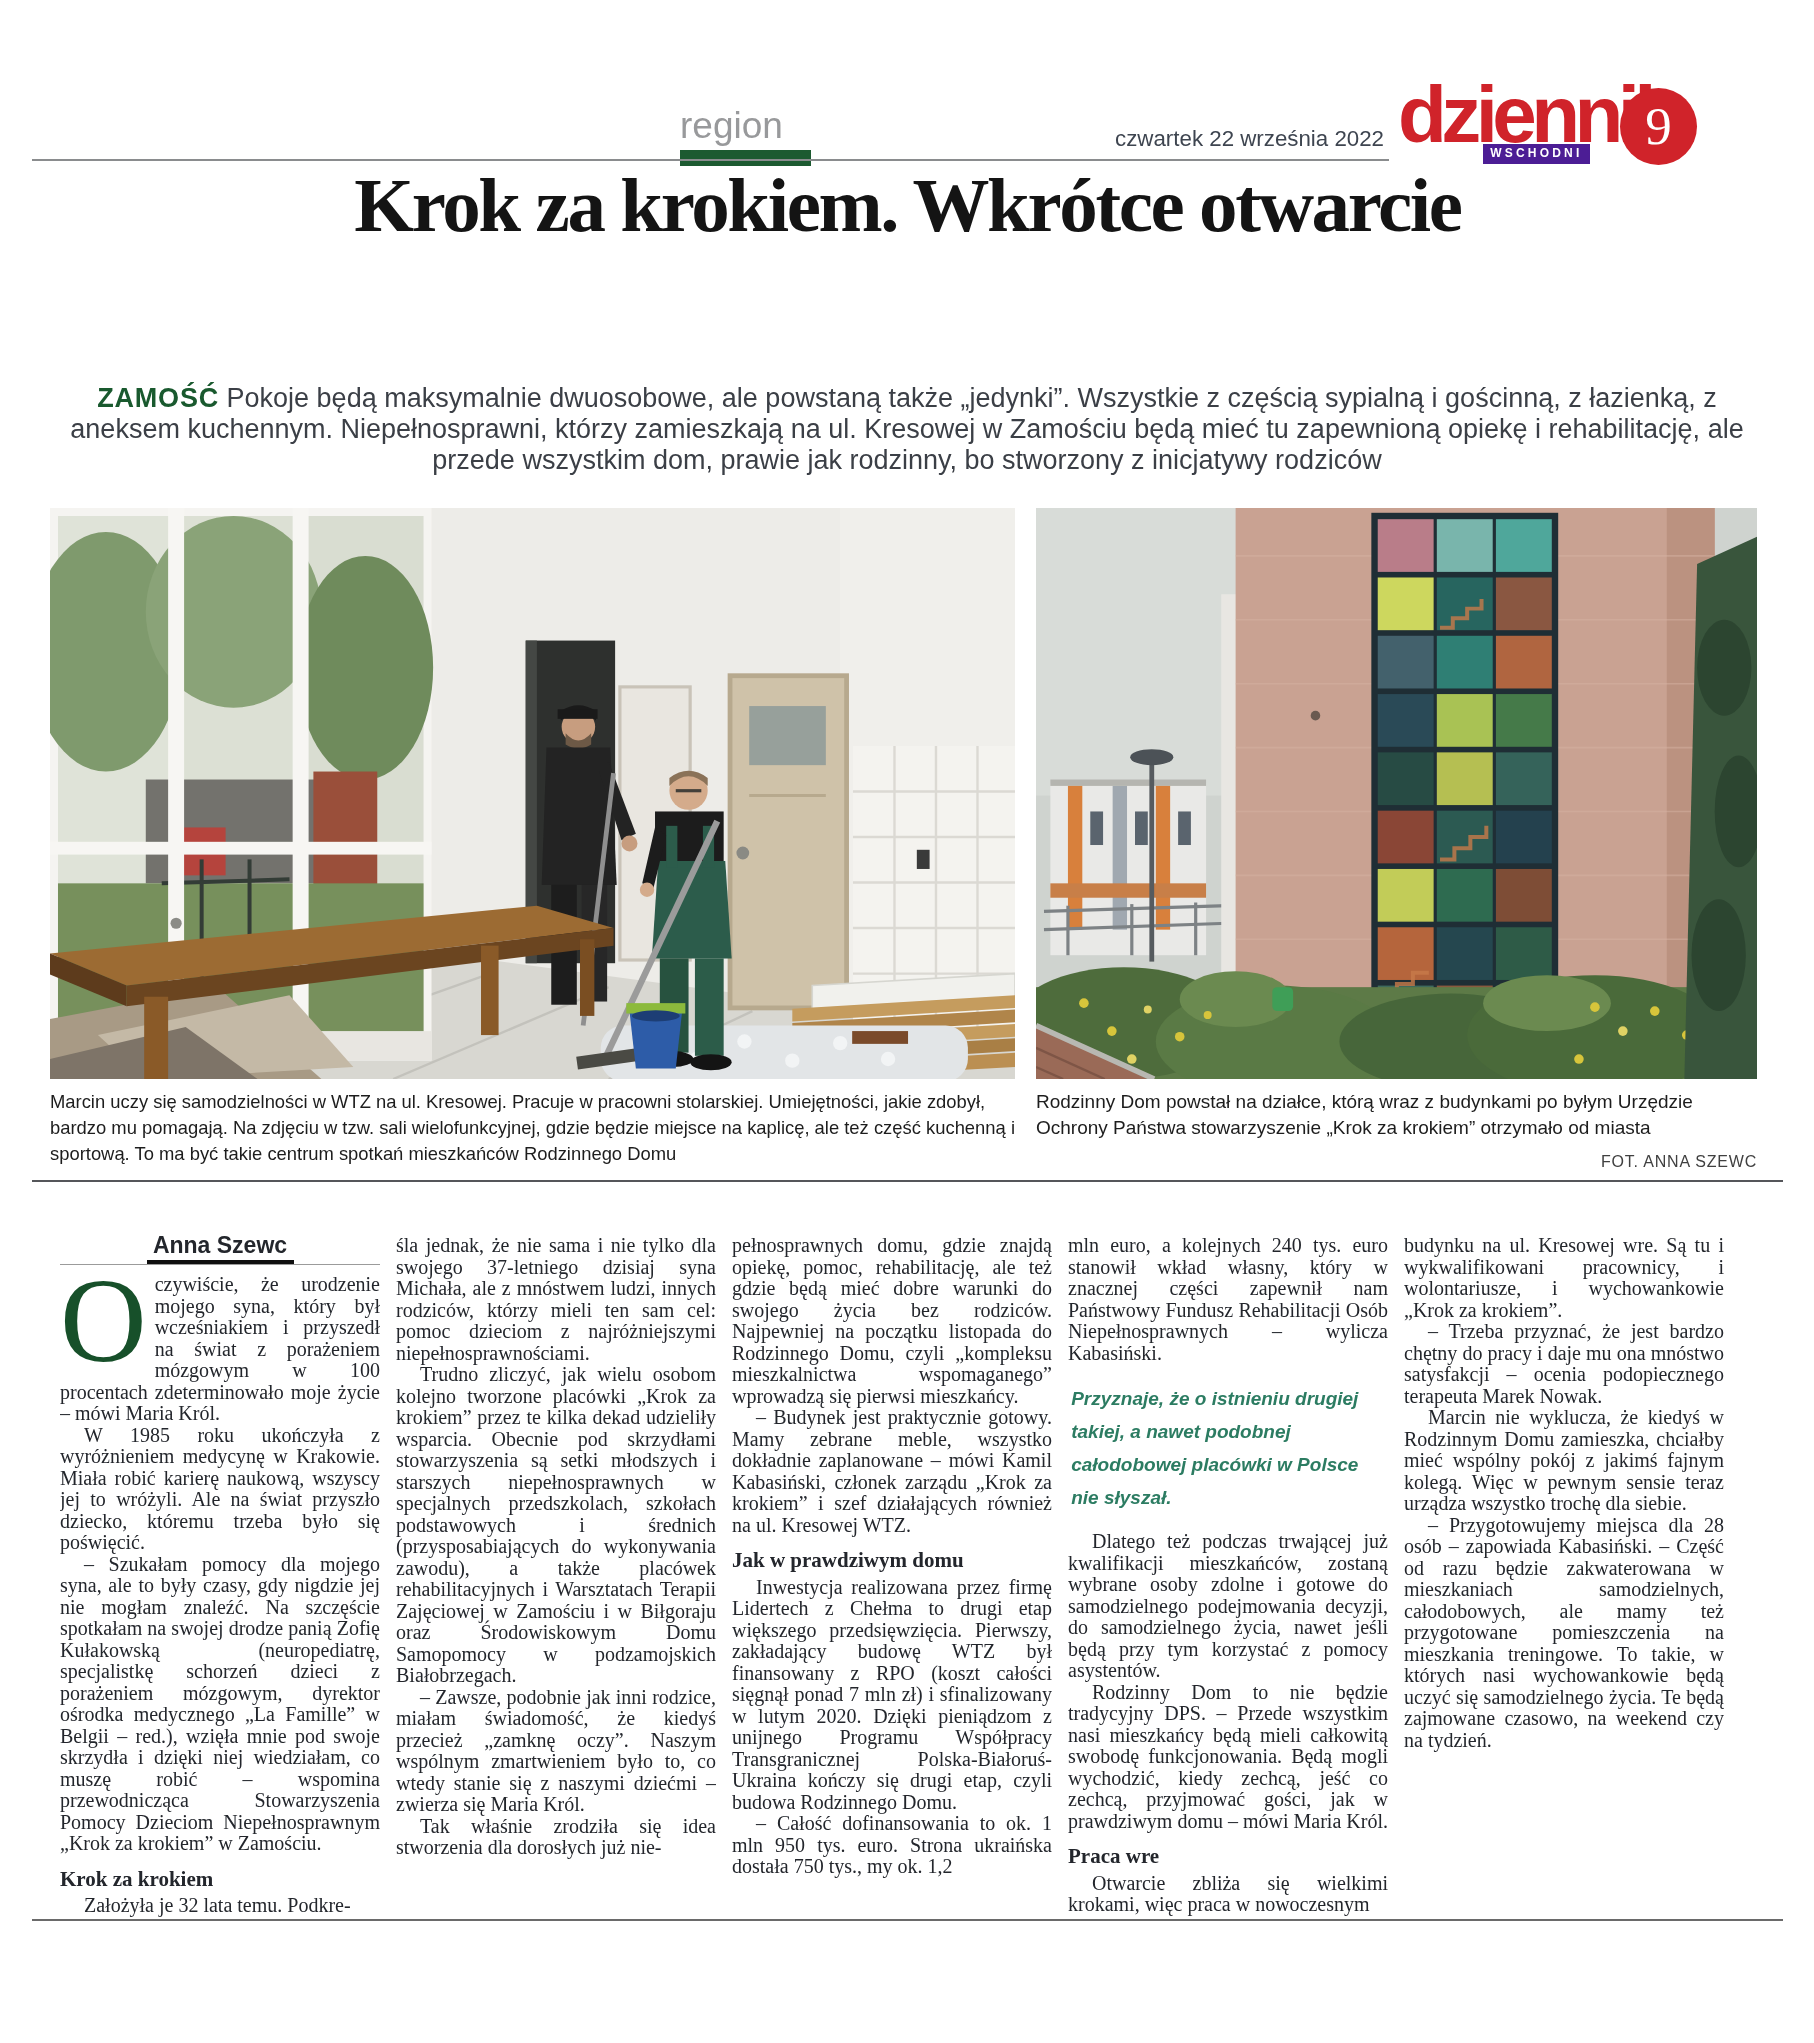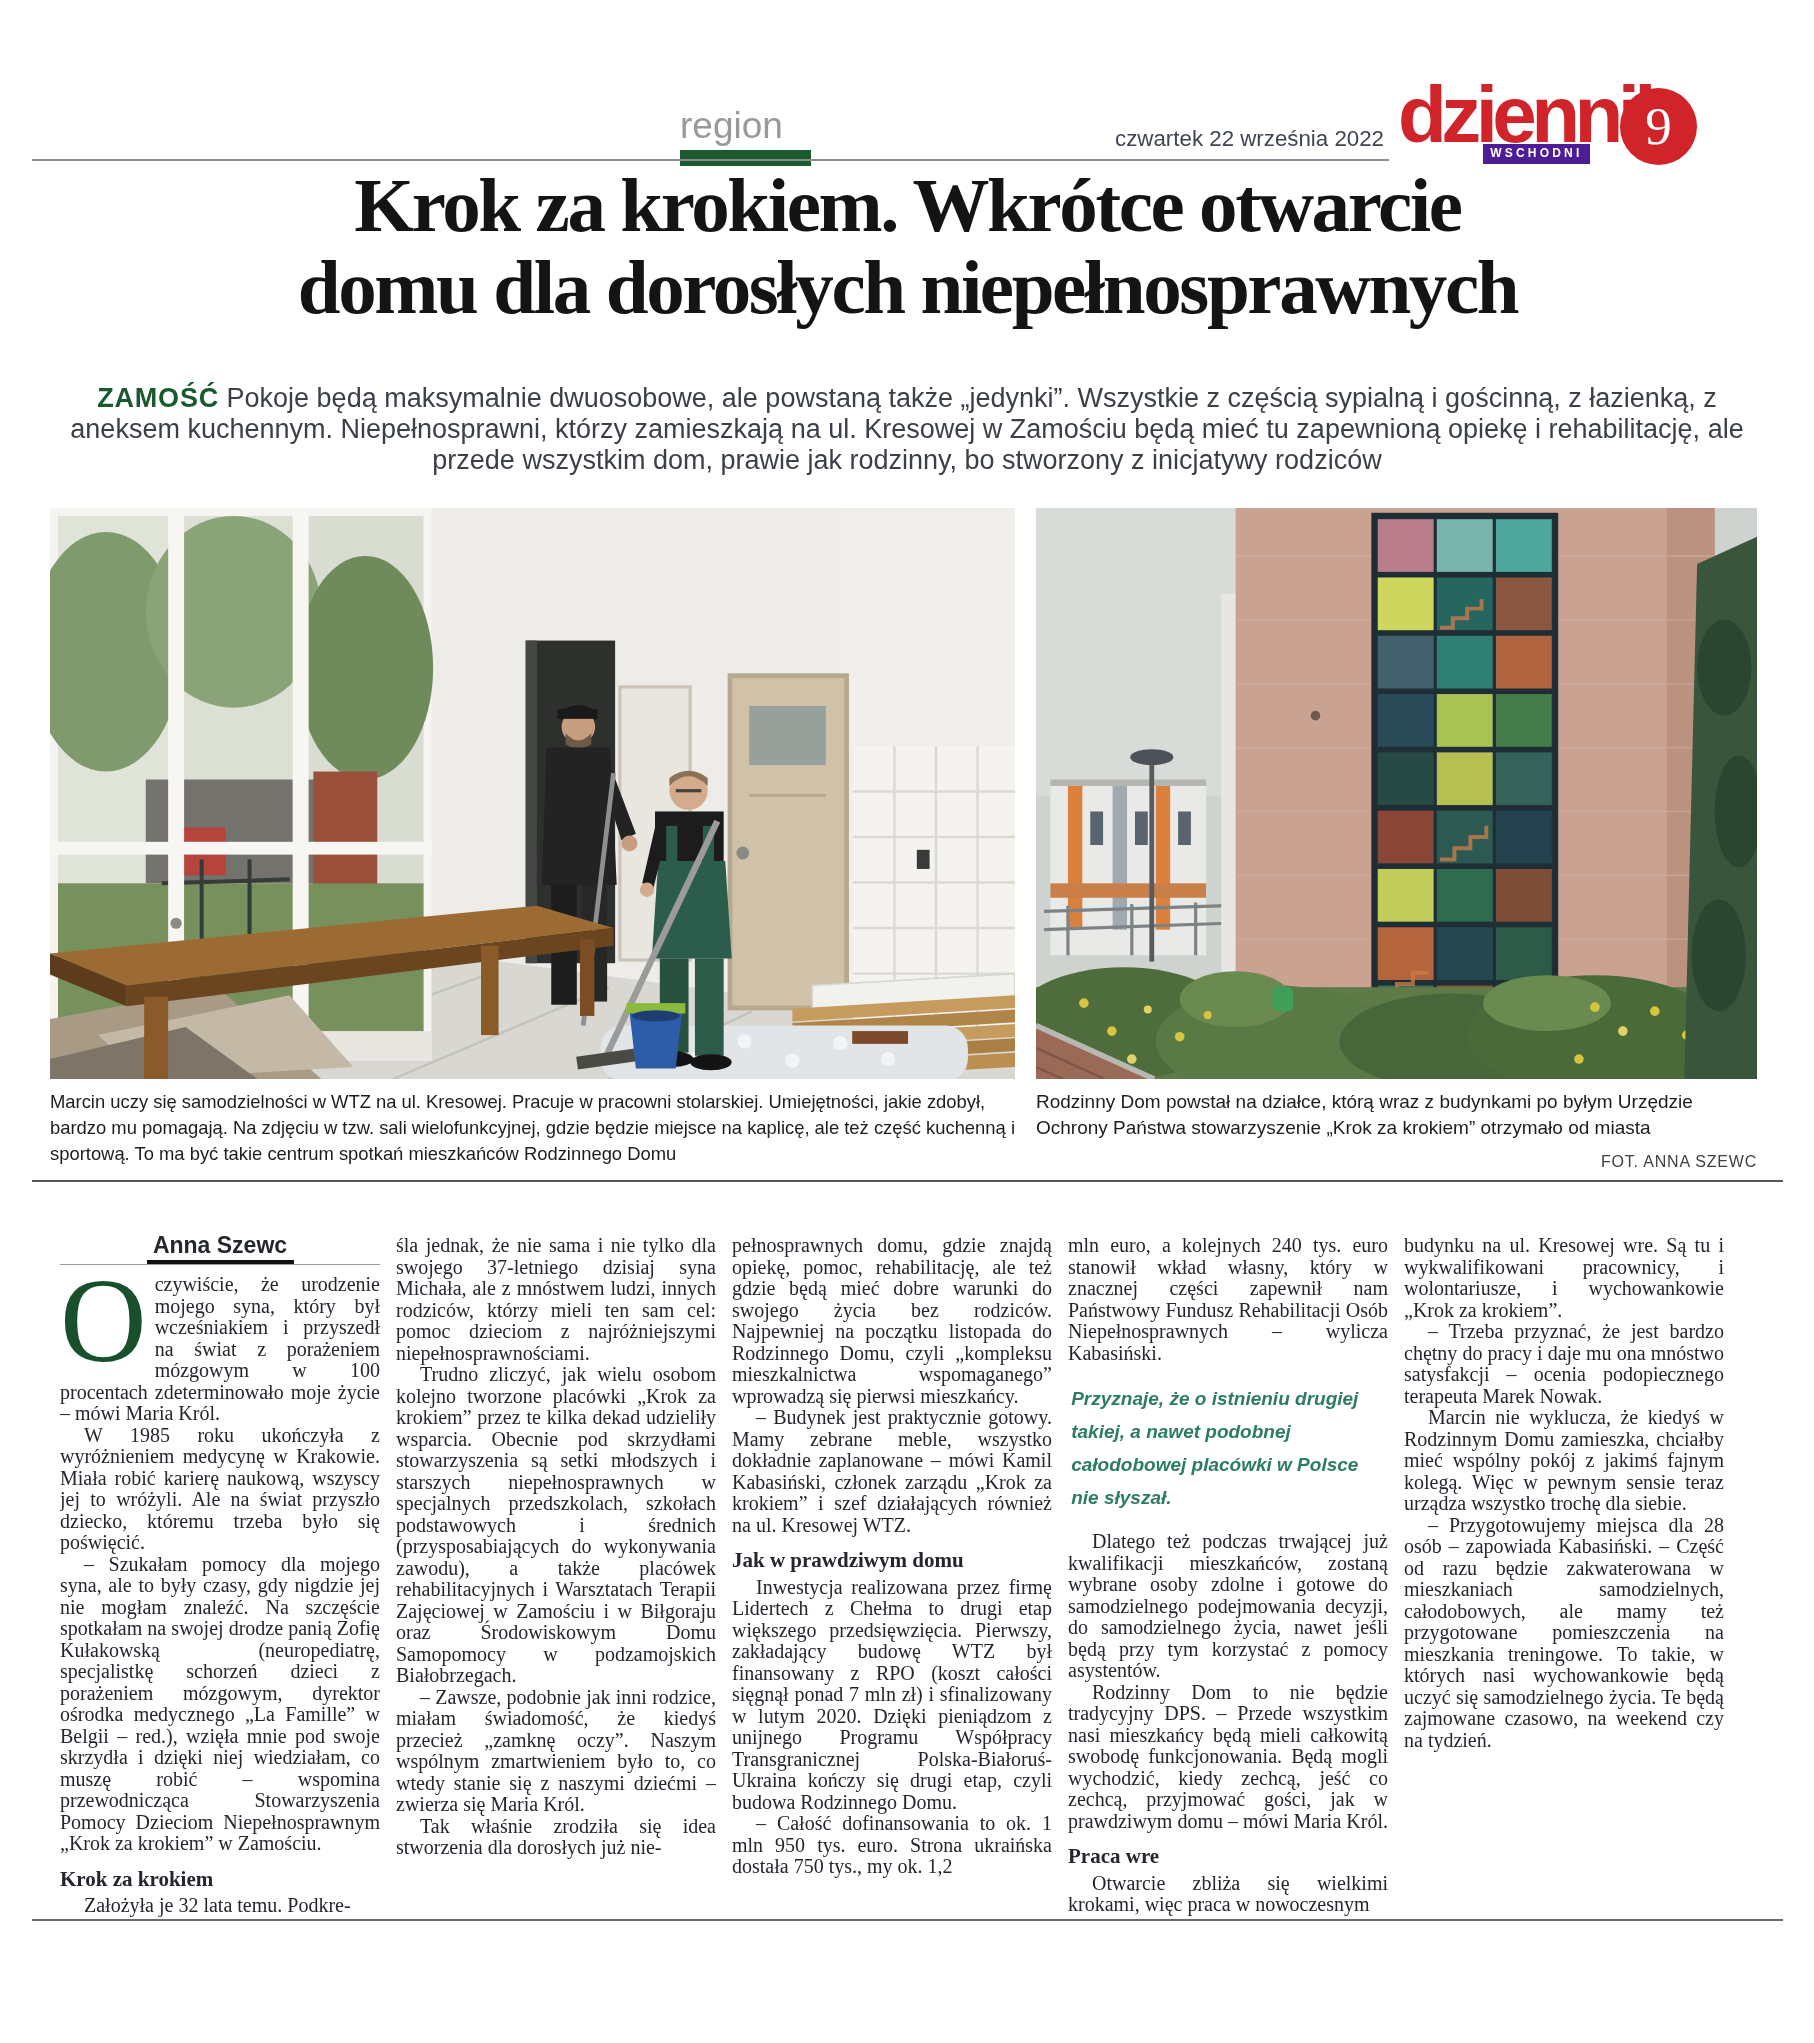--- a/index.html
+++ b/index.html
@@ -63,21 +63,20 @@
   <div class="masthead-rule"></div>
   <div class="date">czwartek 22 września 2022</div>
   <div class="logo">dziennik</div>
   <div class="logo-sub">WSCHODNI</div>
   <div class="page-badge">
     <span>9</span>
   </div>
 
   <h1 class="headline" style="margin:0;">
     <div>Krok za krokiem. Wkrótce otwarcie</div>
-    <div>domu dla dorosłych niepełnosprawnych</div>
   </h1>
 
   <div class="lead">
     <span class="lead-city">ZAMOŚĆ</span>
     <span>Pokoje będą maksymalnie dwuosobowe, ale powstaną także „jedynki”. Wszystkie z częścią sypialną i gościnną, z łazienką, z aneksem kuchennym. Niepełnosprawni, którzy zamieszkają na ul. Kresowej w Zamościu będą mieć tu zapewnioną opiekę i rehabilitację, ale przede wszystkim dom, prawie jak rodzinny, bo stworzony z inicjatywy rodziców</span>
   </div>
 
   <div class="photo left">
     <svg viewBox="0 0 1209 715" preserveAspectRatio="none">
       <rect width="1209" height="715" fill="#edecе8"></rect>

